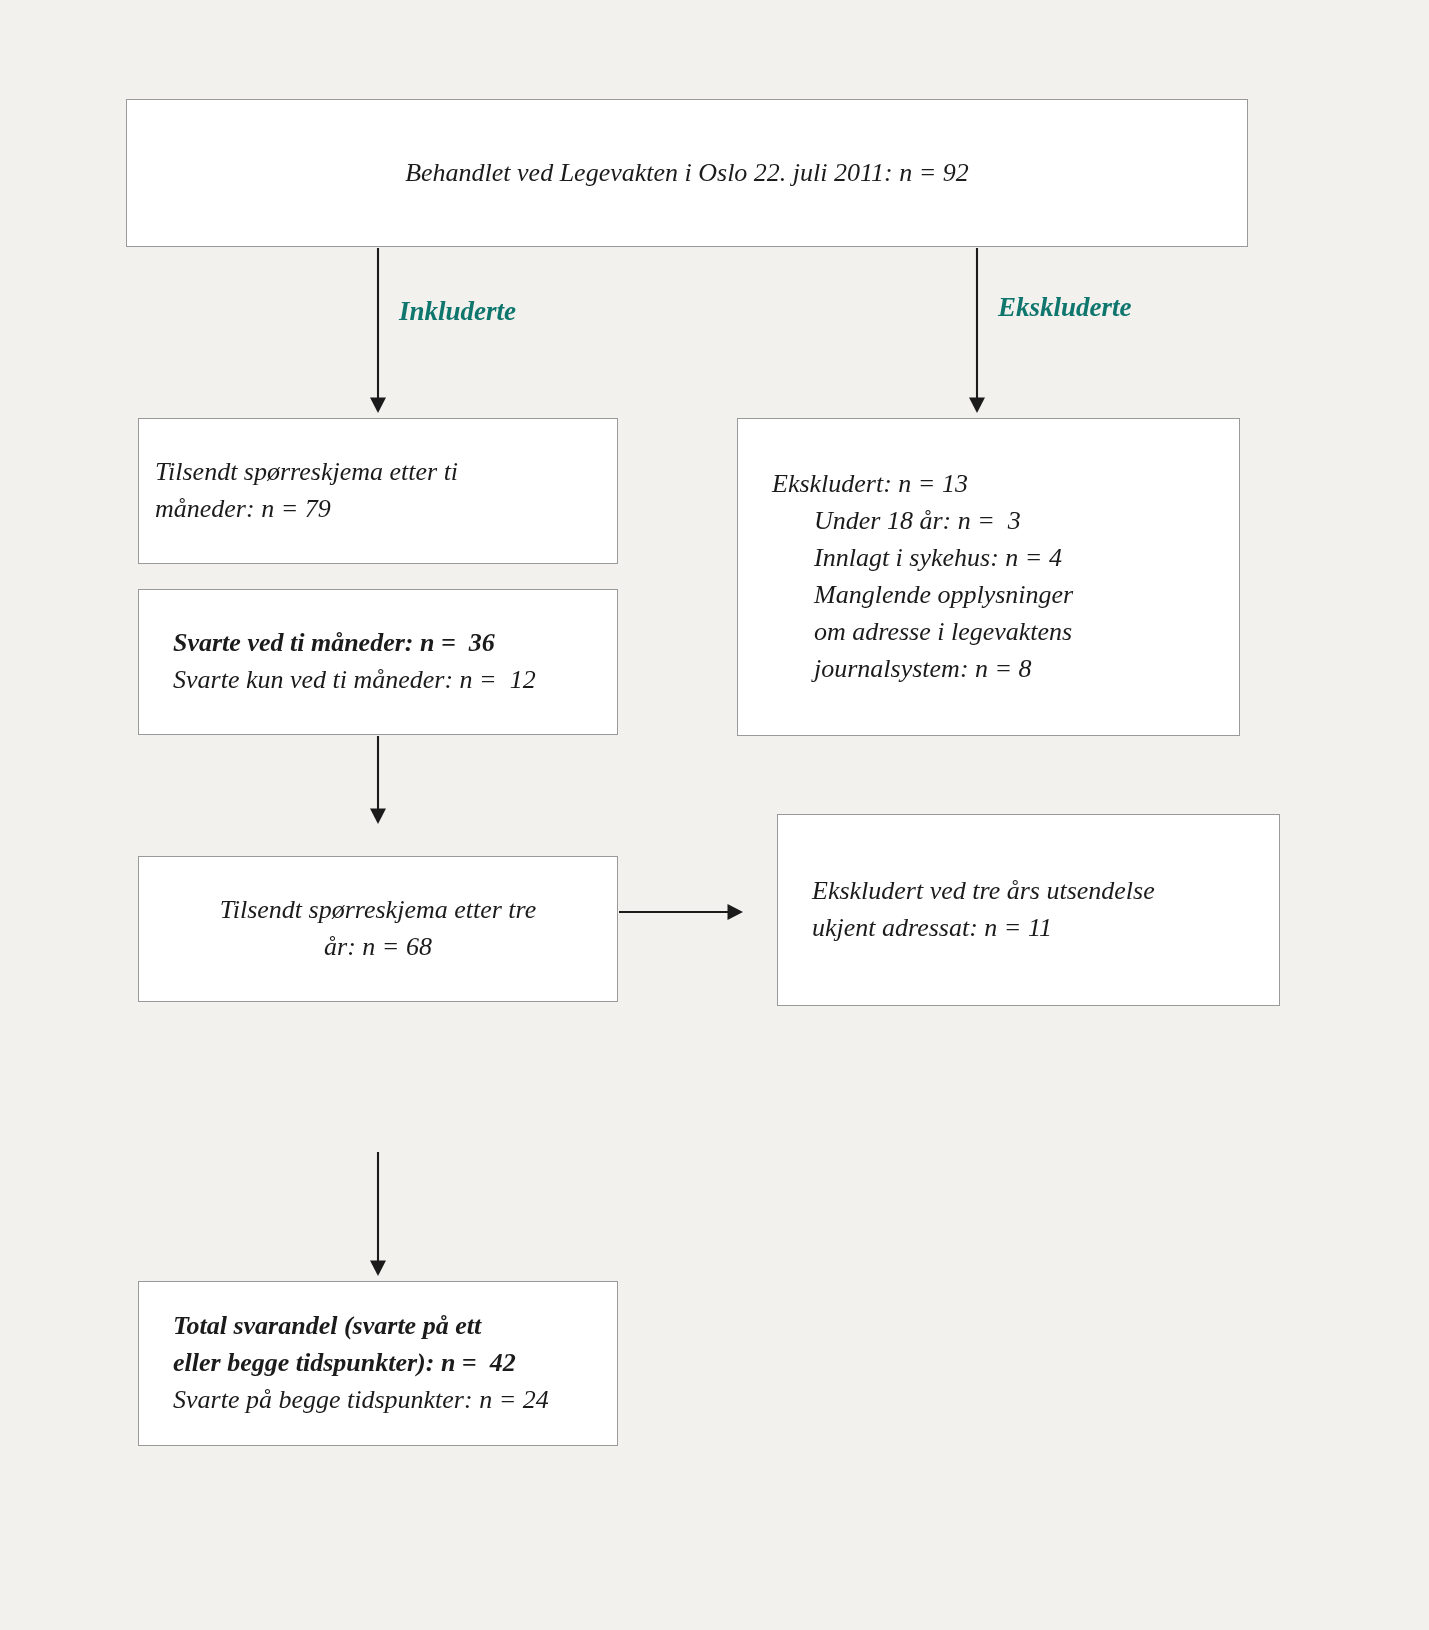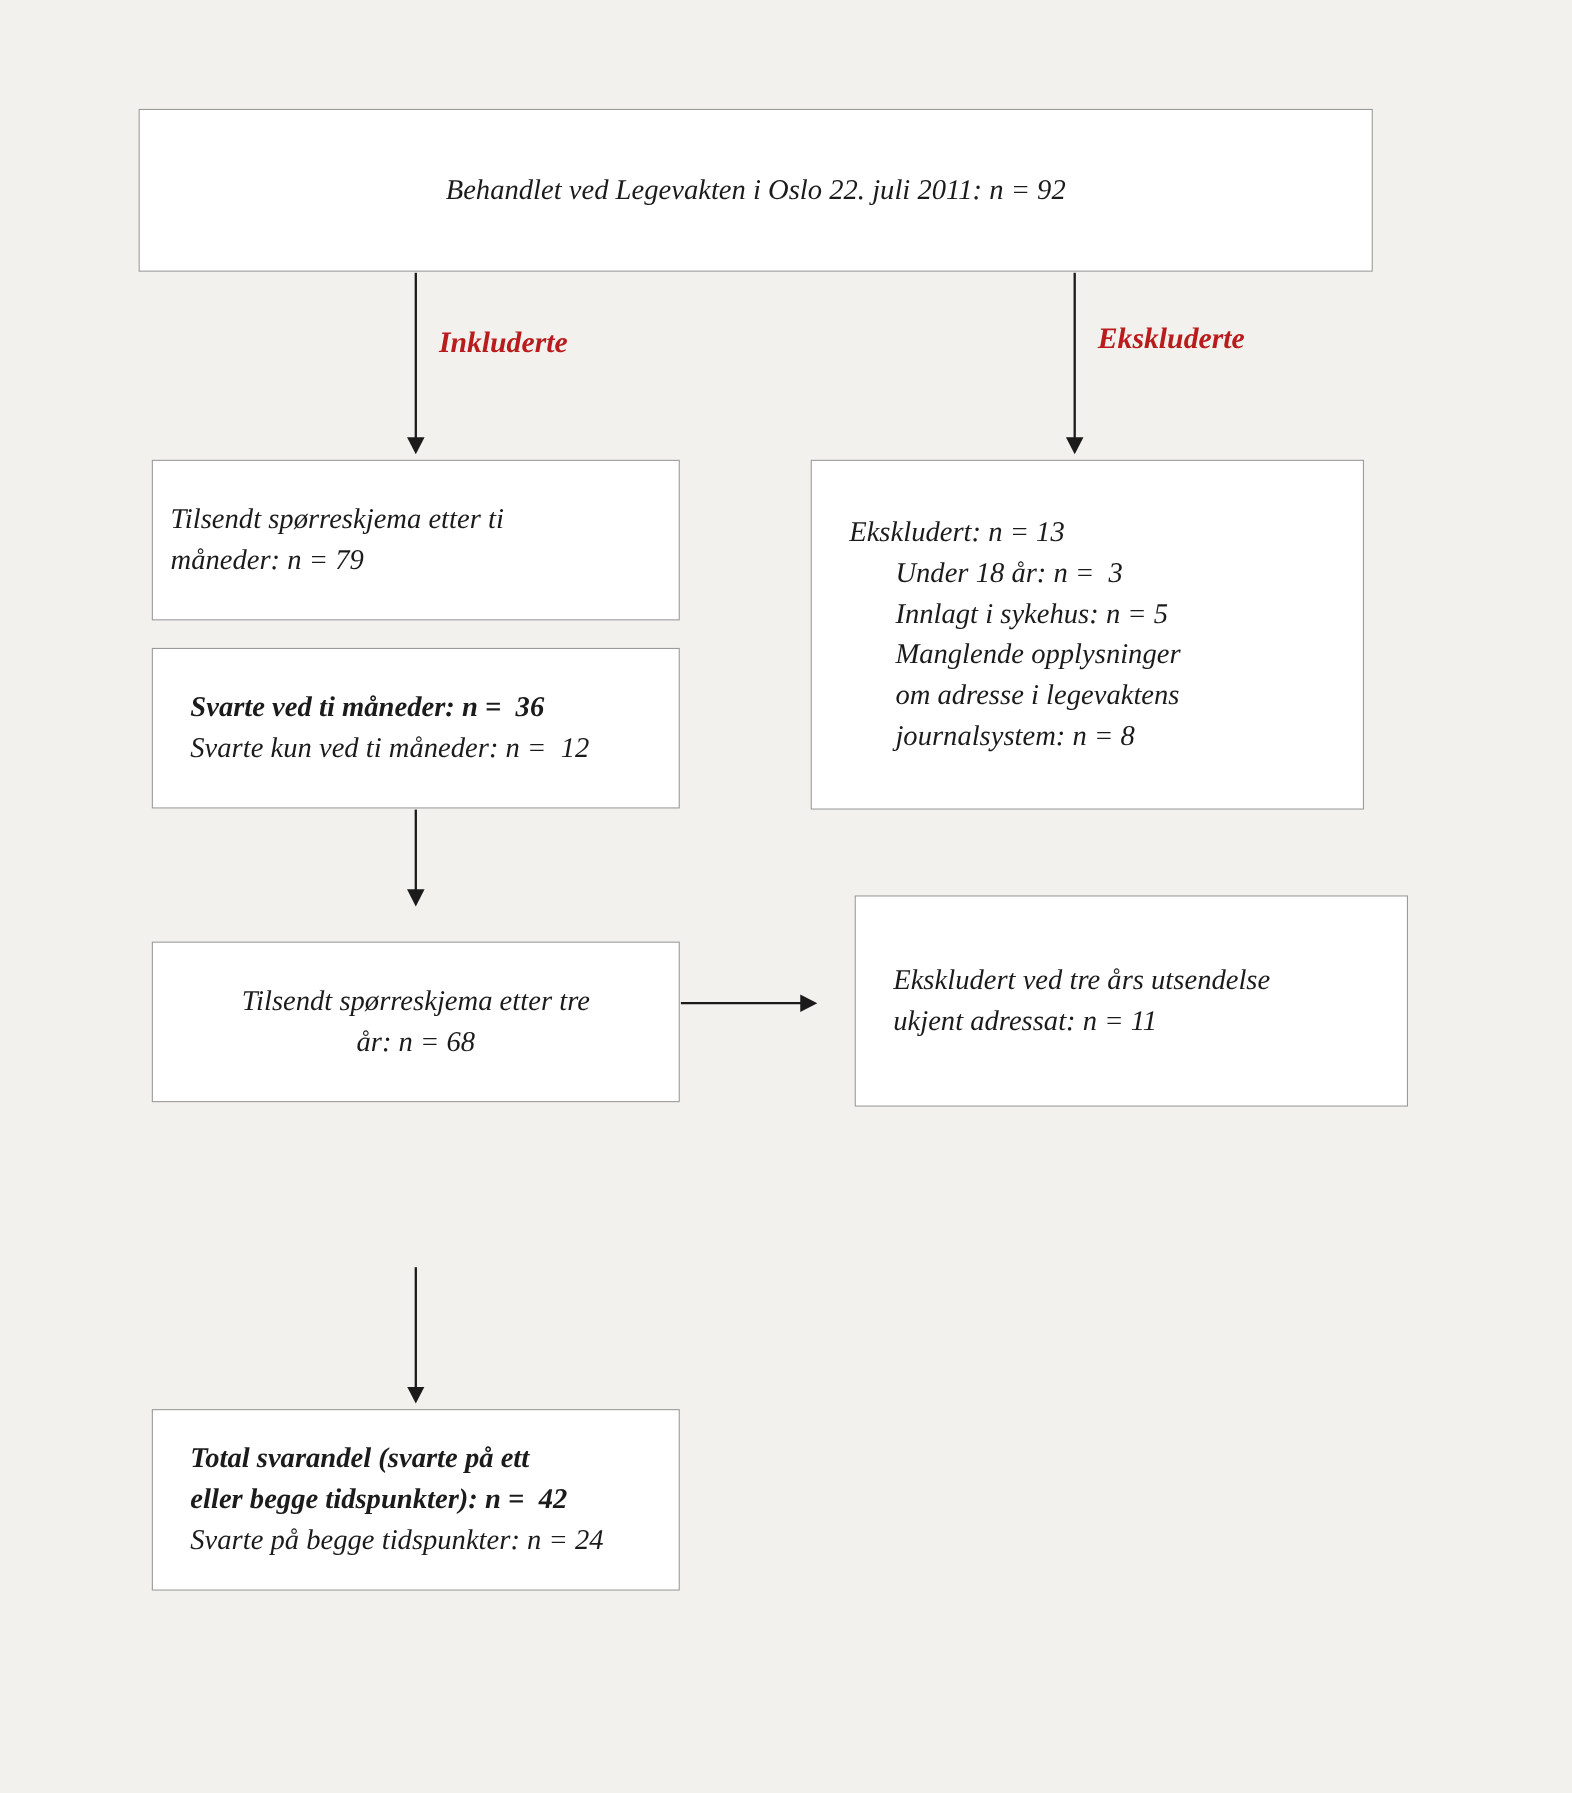--- a/index.html
+++ b/index.html
@@ -46,21 +46,21 @@
     font-weight: bold;
   }
   .sub {
     padding-left: 42px;
   }
   .edge-label {
     position: absolute;
     font-style: italic;
     font-weight: bold;
     font-size: 27px;
-    color: #b91c1c;
+    color: #0f766e;
     white-space: nowrap;
   }
   svg.connectors {
     position: absolute;
     left: 0;
     top: 0;
     width: 1429px;
     height: 1630px;
     pointer-events: none;
   }
@@ -109,21 +109,21 @@
   <div class="edge-label" id="label-ekskluderte">Ekskluderte</div>
 
   <div class="box padded" id="box-sent10">
     <div class="line">Tilsendt spørreskjema etter ti</div>
     <div class="line">måneder: n = 79</div>
   </div>
 
   <div class="box padded" id="box-excluded">
     <div class="line">Ekskludert: n = 13</div>
     <div class="line sub">Under 18 år: n =  3</div>
-    <div class="line sub">Innlagt i sykehus: n = 5</div>
+    <div class="line sub">Innlagt i sykehus: n = 4</div>
     <div class="line sub">Manglende opplysninger</div>
     <div class="line sub">om adresse i legevaktens</div>
     <div class="line sub">journalsystem: n = 8</div>
   </div>
 
   <div class="box padded" id="box-answer10">
     <div class="line strong">Svarte ved ti måneder: n =  36</div>
     <div class="line">Svarte kun ved ti måneder: n =  12</div>
   </div>
 

